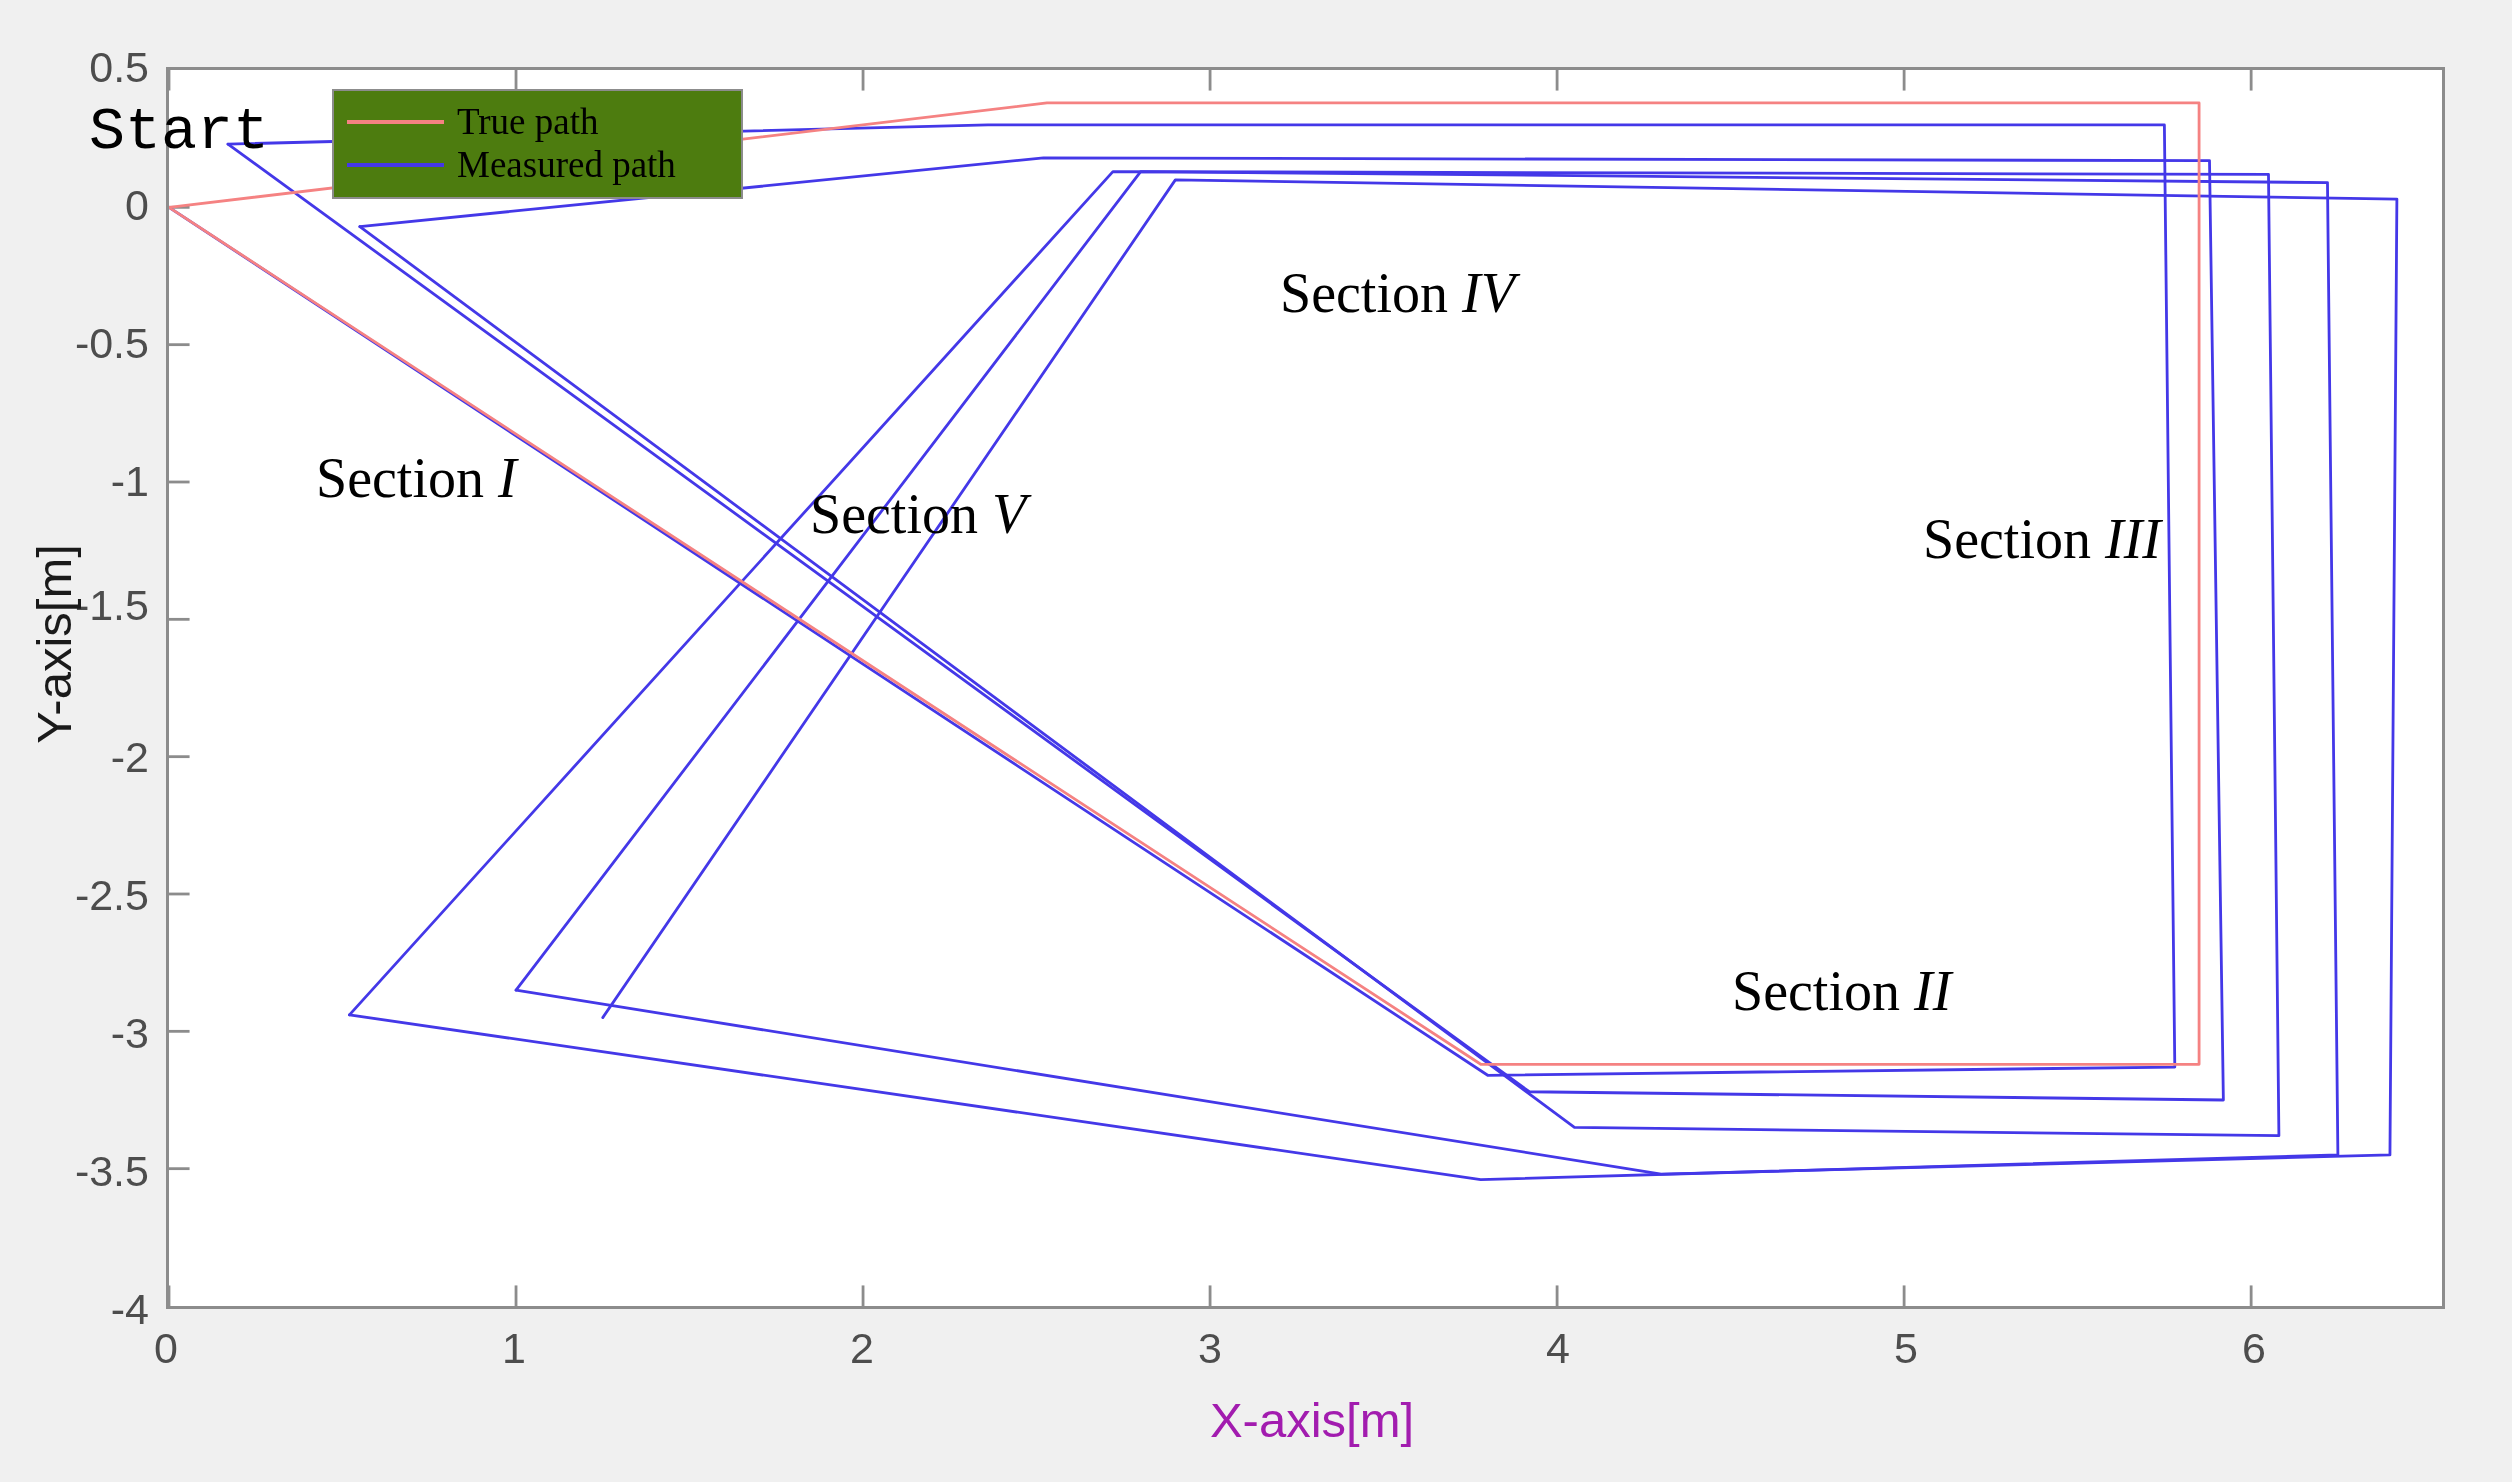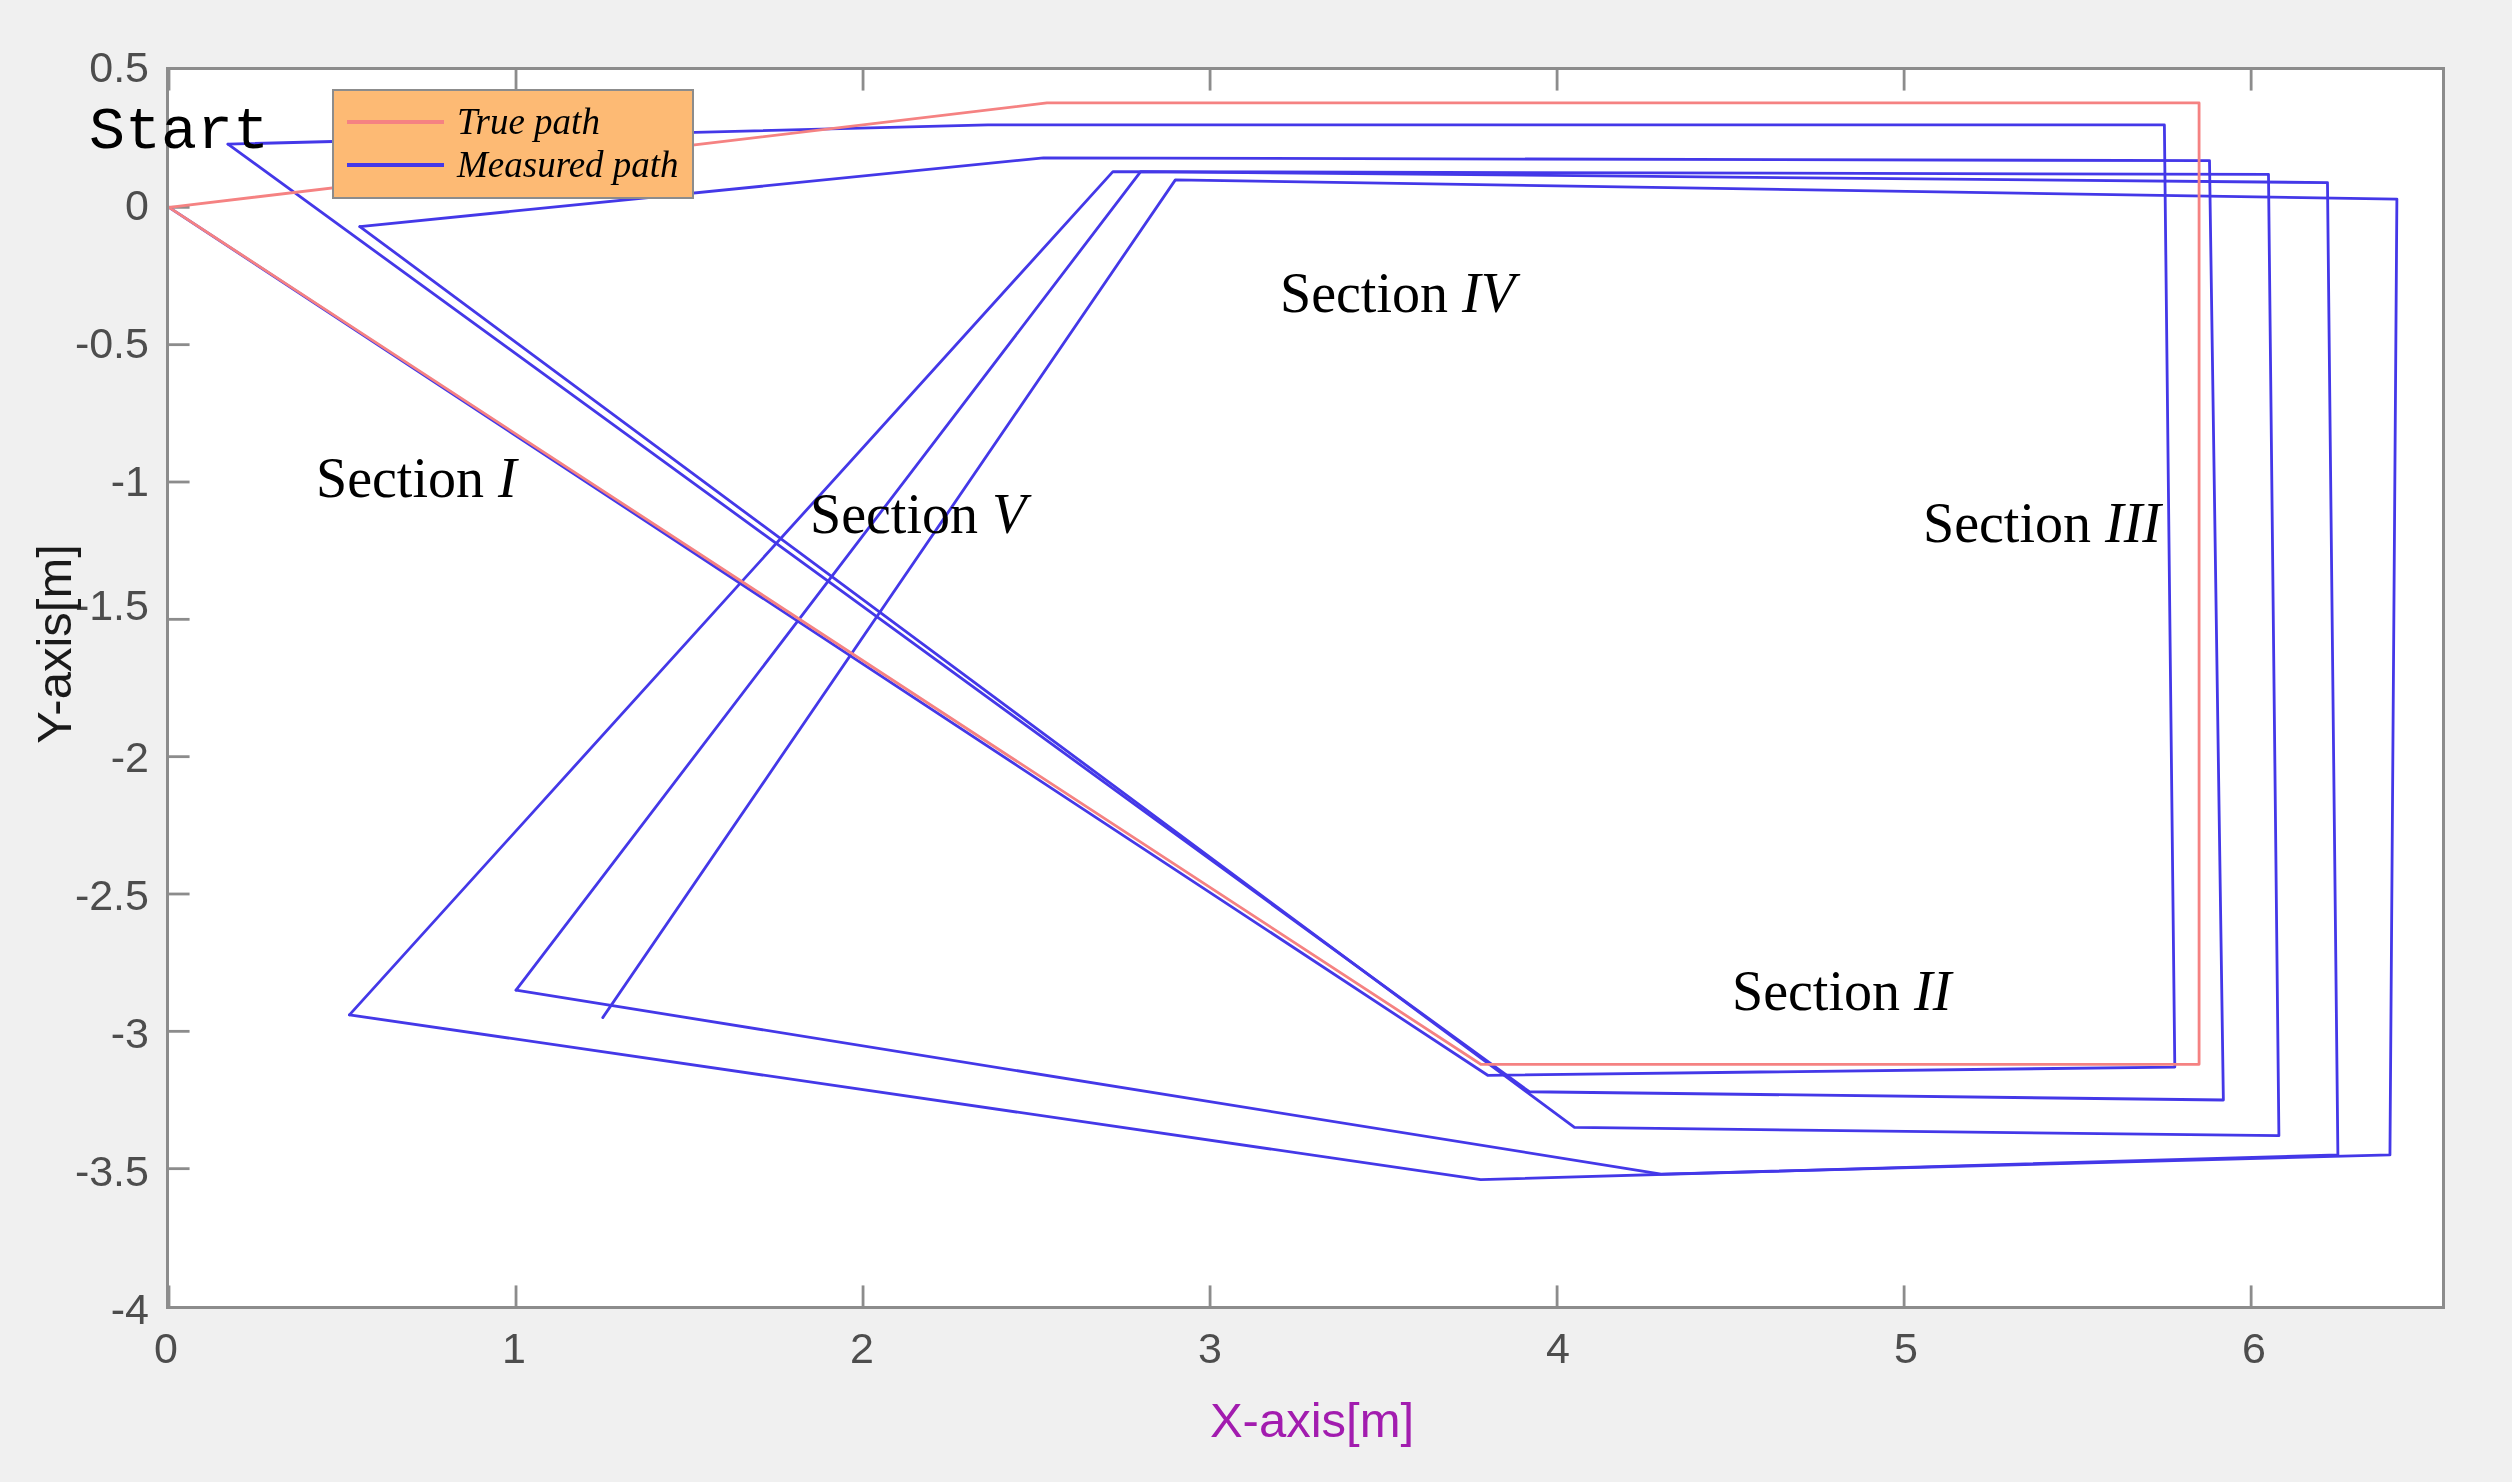--- a/index.html
+++ b/index.html
@@ -84,26 +84,25 @@
     font-size:56px;
     color:#000;
     white-space:nowrap;
   }
   .section-label i{font-style:italic;}
 
   
   #legend{
     position:absolute;
     left:332px;top:89px;
-    width:362px;
-    background:#fdba74;
+    width:411px;
+    background:#4d7c0f;
     border:2.8px solid #8c8c8c;
     padding:9.3px 13px 11.2px 13px;
     box-sizing:border-box;
-    font-style:italic;
   }
   .legend-row{
     display:flex;
     align-items:center;
     height:43px;
   }
   .legend-swatch{
     width:97px;height:0;
     border-top-width:4.7px;
     border-top-style:solid;
@@ -184,21 +183,21 @@
       <g id="true-path">
           <polyline points="0.00,146.89 1403.51,1063.48 2172.09,1063.48 2172.09,35.25 939.38,35.25 0.00,146.89" fill="none" stroke="#f58282" stroke-width="3" stroke-linejoin="round" stroke-linecap="round"></polyline>
         </g>
     </svg>
   </div>
 
   <div id="start-label" style="left: 89px; top: 98px;">Start</div>
 
   <div class="section-label" id="lbl-section-i" style="left: 316px; top: 446px;"><span>Section </span><i>I</i></div>
   <div class="section-label" id="lbl-section-ii" style="left: 1732px; top: 959px;"><span>Section </span><i>II</i></div>
-  <div class="section-label" id="lbl-section-iii" style="left: 1923px; top: 491px;"><span>Section </span><i>III</i></div>
+  <div class="section-label" id="lbl-section-iii" style="left: 1923px; top: 507px;"><span>Section </span><i>III</i></div>
   <div class="section-label" id="lbl-section-iv" style="left: 1280px; top: 261px;"><span>Section </span><i>IV</i></div>
   <div class="section-label" id="lbl-section-v" style="left: 810px; top: 446px; margin-top: 36px;"><span>Section </span><i>V</i></div>
 
   <div id="legend">
     <div class="legend-row">
       <span class="legend-swatch" id="sw-0" style="border-top-color: rgb(245, 130, 130);"></span>
       <span class="legend-text">True path</span>
     </div>
     <div class="legend-row">
       <span class="legend-swatch" id="sw-1" style="border-top-color: rgb(68, 56, 232);"></span>

